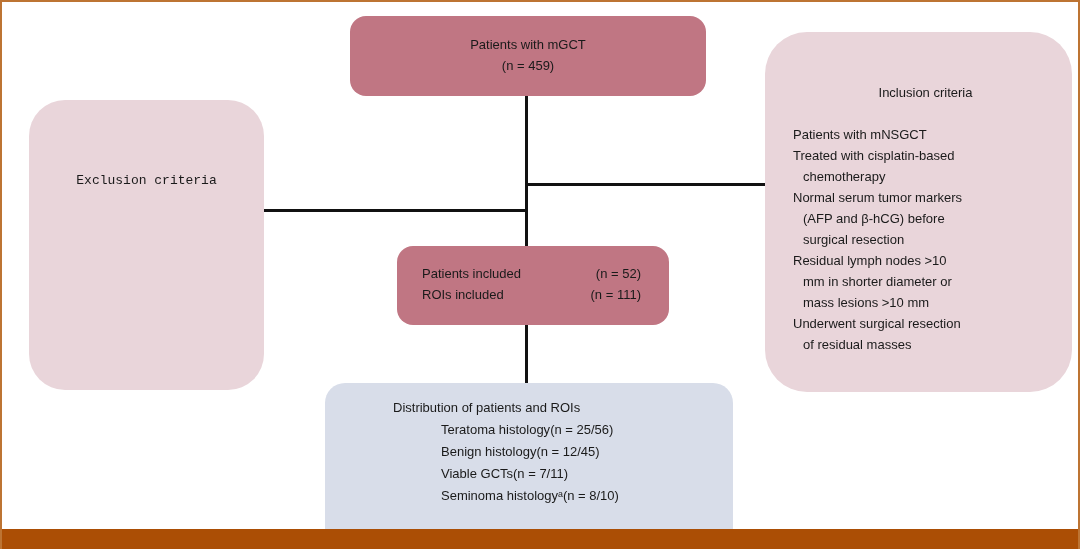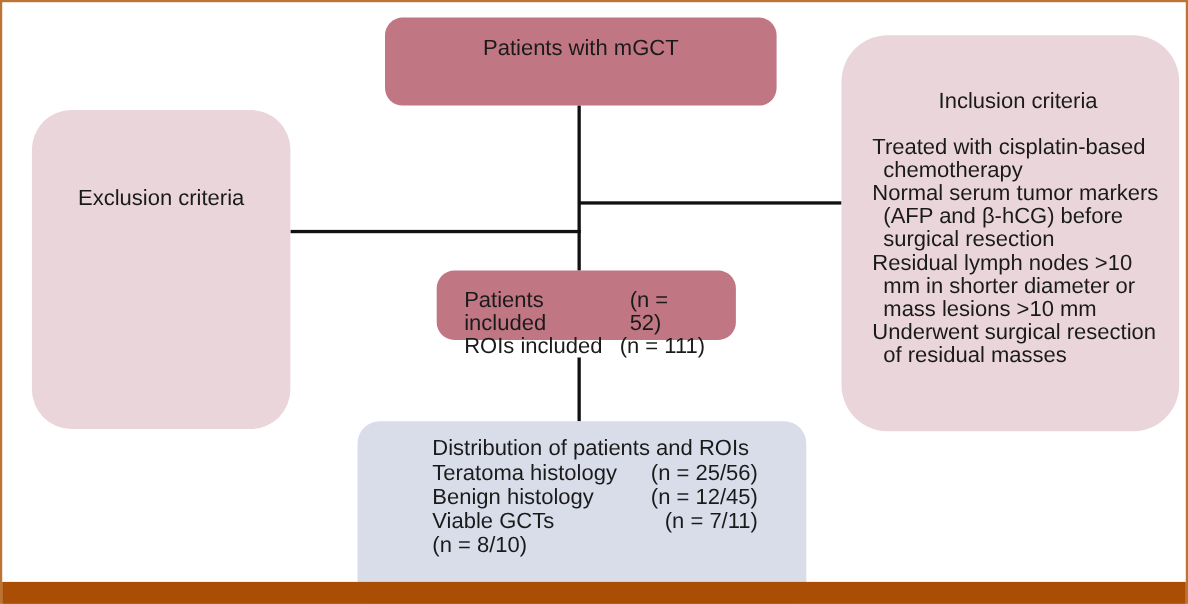--- a/index.html
+++ b/index.html
@@ -6,42 +6,42 @@
   #figure {
     position:relative;
     width:1080px; height:549px;
     background:#ffffff;
     box-sizing:border-box;
     border-top:2px solid #bd7433;
     border-left:2px solid #bd7433;
     border-right:2px solid #bd7433;
     overflow:hidden;
     font-family:"Liberation Sans","DejaVu Sans",sans-serif;
-    font-size:20px;
+    font-size:13px;
     color:#1a1a1a;
   }
   .box { position:absolute; box-sizing:border-box; }
   .rose { background:#c07683; border-radius:16px; }
   .palepink { background:#e9d5da; }
   .paleblue { background:#d8dde9; border-radius:20px; }
   .line { position:absolute; background:#111111; }
 
   
   #top-box { left:348px; top:14px; width:356px; height:80px; padding-top:18px; text-align:center; line-height:21px; }
 
   
-  #included-box { left:395px; top:244px; width:272px; height:63px; padding:17px 28px 0 25px; line-height:21px; }
+  #included-box { left:395px; top:244px; width:272px; height:79px; padding:17px 28px 0 25px; line-height:21px; }
   #included-box .row { display:flex; justify-content:space-between; }
 
   
   #distribution-box { left:323px; top:381px; width:408px; height:169px; padding:14px 44px 0 68px; line-height:22px; }
-  #distribution-box .row { display:flex; justify-content:space-between; }
+  #distribution-box .row { display:flex; justify-content:flex-start;margin-left:48px; }
 
   
-  #exclusion-box { left:27px; top:98px; width:235px; height:290px; border-radius:36px; padding:70px 16px 0 16px; line-height:21px; }
+  #exclusion-box { left:27px; top:98px; width:235px; height:290px; border-radius:36px; padding:70px 16px 0 16px; line-height:21px;font-family:Liberation Mono, monospace; }
   #exclusion-box .title { text-align:center; margin-bottom:21px; }
 
   
   #inclusion-box { left:763px; top:30px; width:307px; height:360px; border-radius:42px; padding:50px 14px 0 28px; line-height:21px; }
   #inclusion-box .title { text-align:center; margin-bottom:21px; }
 
   .hang { white-space:pre-line; padding-left:10px; text-indent:-10px; }
 
   
   #vline-top    { left:523px; top:94px;  width:3px; height:150px; }
@@ -51,34 +51,36 @@
 
   #bottom-bar { position:absolute; left:-2px; bottom:0; width:1080px; height:20px; background:#ab4e05; }
 </style>
 </head>
 <body>
 
 <div id="figure">
 
   <div class="box rose" id="top-box">
     <div>Patients with mGCT</div>
+    <div>(n = 459)</div>
   </div>
 
   <div class="line" id="vline-top"></div>
   <div class="line" id="vline-bottom"></div>
   <div class="line" id="hline-left"></div>
   <div class="line" id="hline-right"></div>
 
   <div class="box palepink" id="exclusion-box">
     <div class="title">Exclusion criteria</div>
   </div>
 
   <div class="box palepink" id="inclusion-box">
     <div class="title">Inclusion criteria</div>
     <div id="inclusion-list">
+        <div class="hang">Patients with mNSGCT</div>
         <div class="hang">Treated with cisplatin-based
 chemotherapy</div>
         <div class="hang">Normal serum tumor markers
 (AFP and β-hCG) before
 surgical resection</div>
         <div class="hang">Residual lymph nodes &gt;10
 mm in shorter diameter or
 mass lesions &gt;10 mm</div>
         <div class="hang">Underwent surgical resection
 of residual masses</div>
@@ -104,18 +106,19 @@
       </div>
       <div class="row">
         <span>Benign histology</span>
         <span>(n = 12/45)</span>
       </div>
       <div class="row">
         <span>Viable GCTs</span>
         <span>(n = 7/11)</span>
       </div>
       <div class="row">
+        <span>Seminoma histologyᵃ</span>
         <span>(n = 8/10)</span>
       </div>
     </div>
 
   <div id="bottom-bar"></div>
 </div>
 
 </body></html>

